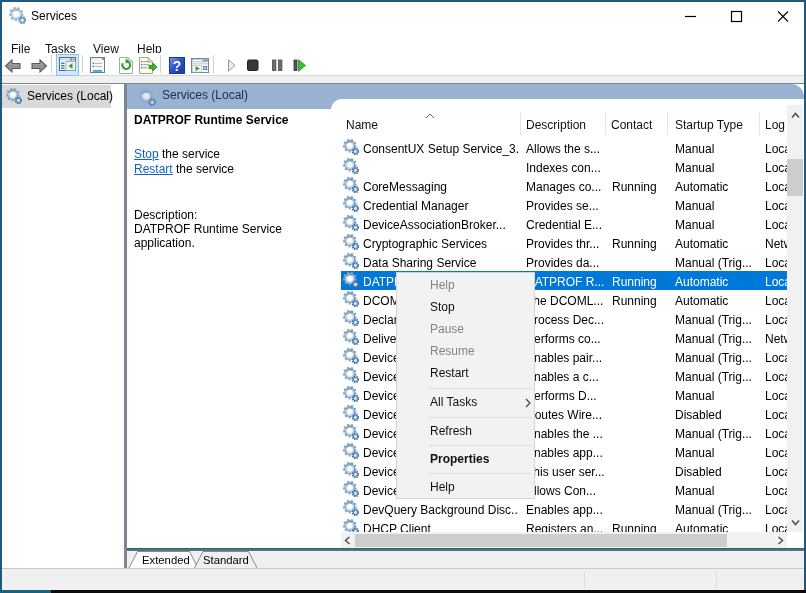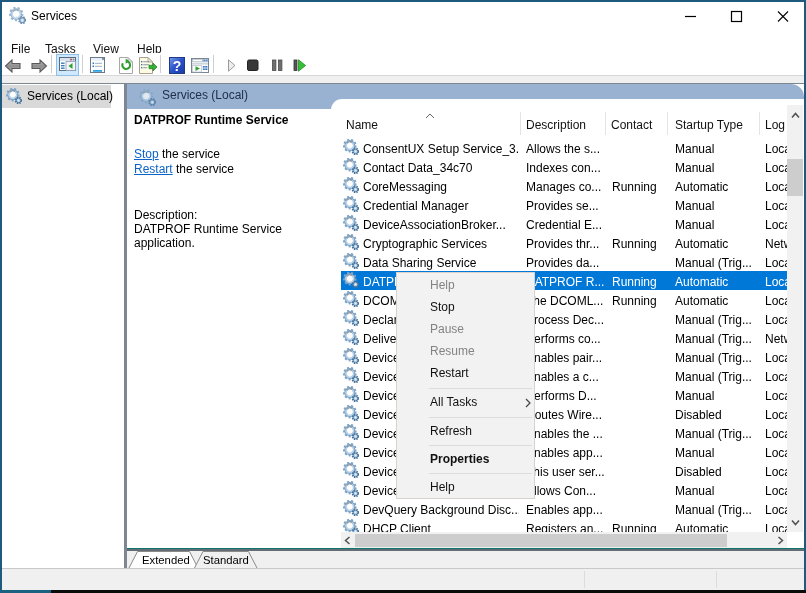--- a/index.html
+++ b/index.html
@@ -225,21 +225,20 @@
           <span class="c-name">ConsentUX Setup Service_3...</span>
           <span class="c-desc">Allows the s...</span>
           <span class="c-stat"></span>
           <span class="c-start">Manual</span>
           <span class="c-log">Local Syste</span>
         </div>
    <div class="row" style="top:69px">
           <svg class="gi" viewBox="0 0 16 16">
             <use href="#gear"></use>
           </svg>
-          <span class="c-name">Contact Data_34c70</span>
           <span class="c-desc">Indexes con...</span>
           <span class="c-stat"></span>
           <span class="c-start">Manual</span>
           <span class="c-log">Local Syste</span>
         </div>
    <div class="row" style="top:88px">
           <svg class="gi" viewBox="0 0 16 16">
             <use href="#gear"></use>
           </svg>
           <span class="c-name">CoreMessaging</span>

